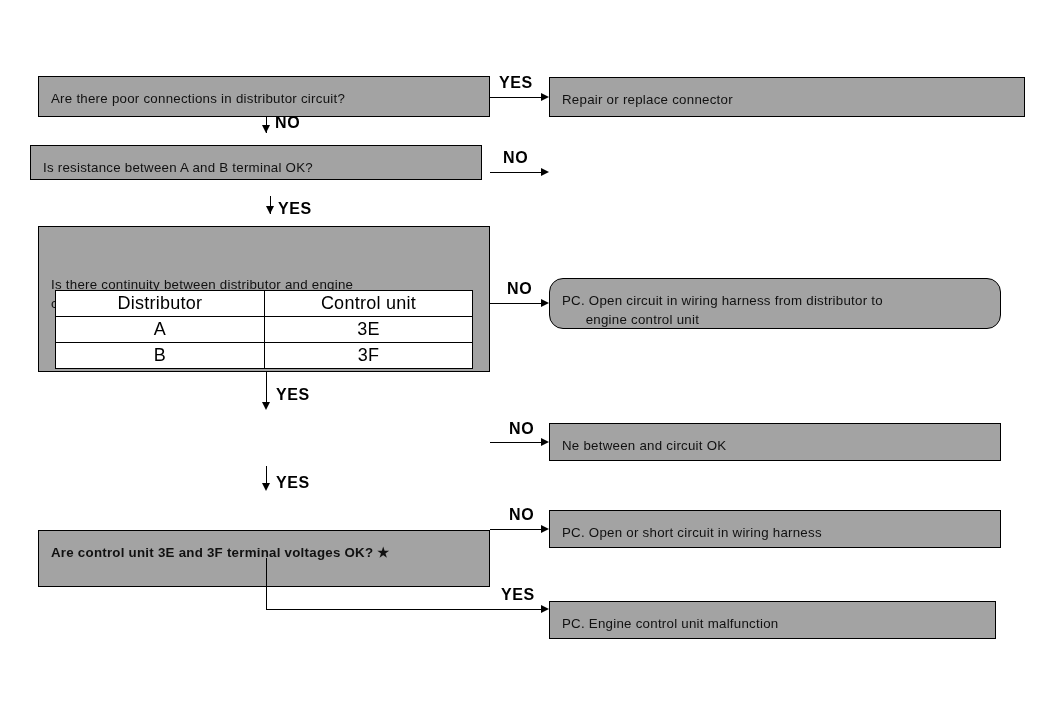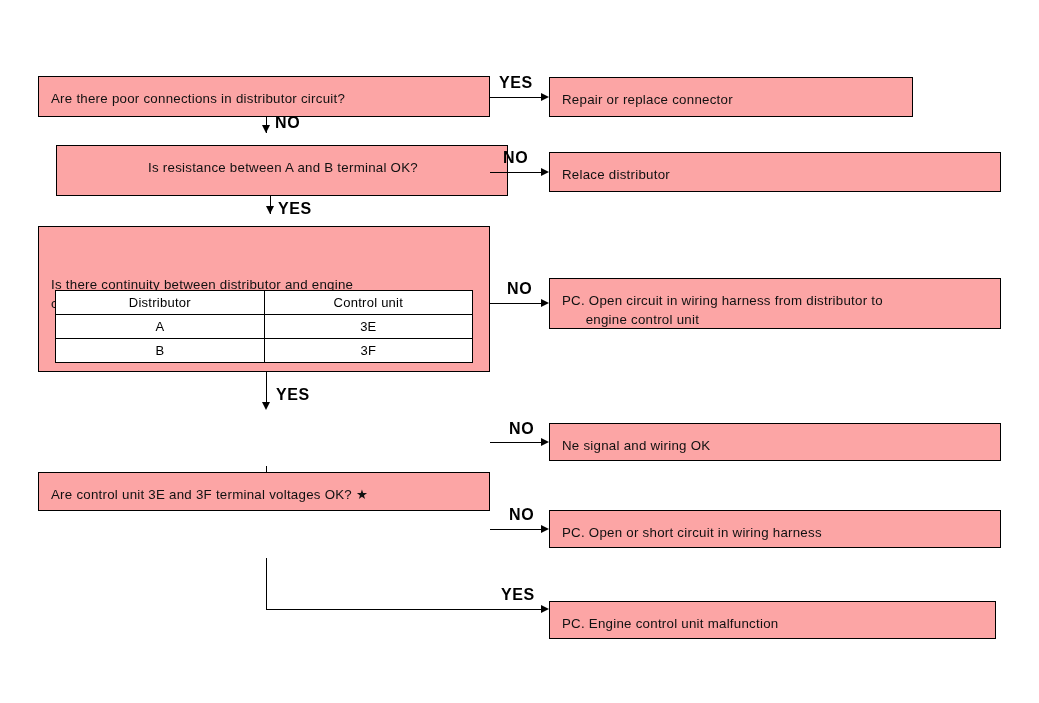--- a/index.html
+++ b/index.html
@@ -15,21 +15,21 @@
     position: relative;
     width: 1039px;
     height: 703px;
     background: #ffffff;
     overflow: hidden;
   }
   .node {
     position: absolute;
     box-sizing: border-box;
     border: 1.6px solid #000000;
-    background: #fca5a5;
+    background: #a3a3a3;
   }
   .node-text {
     position: absolute;
     left: 12px;
     top: 12px;
     right: 10px;
     font-size: 13.3px;
     line-height: 19px;
     letter-spacing: 0.25px;
     white-space: pre-wrap;
@@ -70,21 +70,21 @@
     height: 0;
     border-left: 4.5px solid transparent;
     border-right: 4.5px solid transparent;
     border-top: 8px solid #000000;
   }
   
   .mini-table {
     position: absolute;
     border-collapse: collapse;
     border: 1.6px solid #000000;
-    font-size: 13px;
+    font-size: 18px;
     background: #ffffff;
   }
   .mini-table td {
     border: 1.3px solid #000000;
     text-align: center;
     padding: 2px 4px;
     height: 19px;
     letter-spacing: 0.25px;
   }
   .mini-table td.col-a { width: 203px; }
@@ -96,39 +96,36 @@
 <div id="canvas">
 
   <div class="node" style="left:38px; top:76px; width:452px; height:41px;">
     <div class="node-text">Are there poor connections in distributor circuit?</div>
   </div>
 
   <div class="hline" style="left:490px; top:97px; width:52px;"></div>
   <div class="arrow-right" style="left:541px; top:92.5px;"></div>
   <div class="label" style="left:499px; top:74px;">YES</div>
 
-  <div class="node" style="left:549px; top:77px; width:364px; height:40px;">
+  <div class="node" style="left:549px; top:77px; width:476px; height:40px;">
     <div class="node-text">Repair or replace connector</div>
   </div>
 
   <div class="vline" style="left:266px; top:117px; height:16px;"></div>
   <div class="arrow-down" style="left:261.5px; top:125px;"></div>
   <div class="label" style="left:275px; top:114px;">NO</div>
 
-  <div class="node" style="left:56px; top:145px; width:452px; height:51px;text-align:center;">
+  <div class="node" style="left:30px; top:145px; width:452px; height:35px;">
     <div class="node-text">Is resistance between A and B terminal OK?</div>
   </div>
 
   <div class="hline" style="left:490px; top:172px; width:52px;"></div>
   <div class="arrow-right" style="left:541px; top:167.5px;"></div>
   <div class="label" style="left:503px; top:149px;">NO</div>
 
-  <div class="node" style="left:549px; top:152px; width:452px; height:40px;">
-    <div class="node-text">Relace distributor</div>
-  </div>
 
   <div class="vline" style="left:270px; top:196px; height:18px;"></div>
   <div class="arrow-down" style="left:265.5px; top:206px;"></div>
   <div class="label" style="left:278px; top:200px;">YES</div>
 
   <div class="node" style="left:38px; top:226px; width:452px; height:146px;">
     <div class="node-text indent-wrap">Is there continuity between distributor and engine
 control unit?</div>
   </div>
 
@@ -146,43 +143,43 @@
       <td class="col-a">B</td>
       <td class="col-b">3F</td>
     </tr>
   </tbody>
     </table>
 
   <div class="hline" style="left:490px; top:303px; width:52px;"></div>
   <div class="arrow-right" style="left:541px; top:298.5px;"></div>
   <div class="label" style="left:507px; top:280px;">NO</div>
 
-  <div class="node" style="left:549px; top:278px; width:452px; height:51px;">
+  <div class="node" style="left:549px; top:278px; width:452px; height:51px;border-radius:14px;">
     <div class="node-text">PC. Open circuit in wiring harness from distributor to
       engine control unit</div>
   </div>
 
   <div class="vline" style="left:266px; top:372px; height:36px;"></div>
   <div class="arrow-down" style="left:261.5px; top:402px;"></div>
   <div class="label" style="left:276px; top:386px;">YES</div>
 
 
   <div class="hline" style="left:490px; top:442px; width:52px;"></div>
   <div class="arrow-right" style="left:541px; top:437.5px;"></div>
   <div class="label" style="left:509px; top:420px;">NO</div>
 
   <div class="node" style="left:549px; top:423px; width:452px; height:38px;">
-    <div class="node-text">Ne signal and wiring OK</div>
+    <div class="node-text">Ne between and circuit OK</div>
   </div>
 
   <div class="vline" style="left:266px; top:466px; height:23px;"></div>
   <div class="arrow-down" style="left:261.5px; top:483px;"></div>
   <div class="label" style="left:276px; top:474px;">YES</div>
 
-  <div class="node" style="left:38px; top:472px; width:452px; height:39px;">
+  <div class="node" style="left:38px; top:530px; width:452px; height:57px;font-weight:bold;">
     <div class="node-text">Are control unit 3E and 3F terminal voltages OK? ★</div>
   </div>
 
   <div class="hline" style="left:490px; top:529px; width:52px;"></div>
   <div class="arrow-right" style="left:541px; top:524.5px;"></div>
   <div class="label" style="left:509px; top:506px;">NO</div>
 
   <div class="node" style="left:549px; top:510px; width:452px; height:38px;">
     <div class="node-text">PC. Open or short circuit in wiring harness</div>
   </div>

